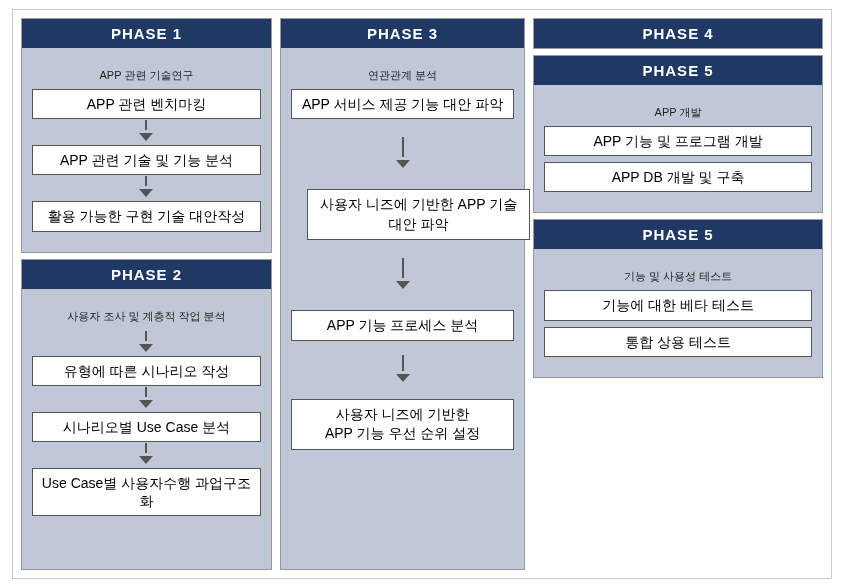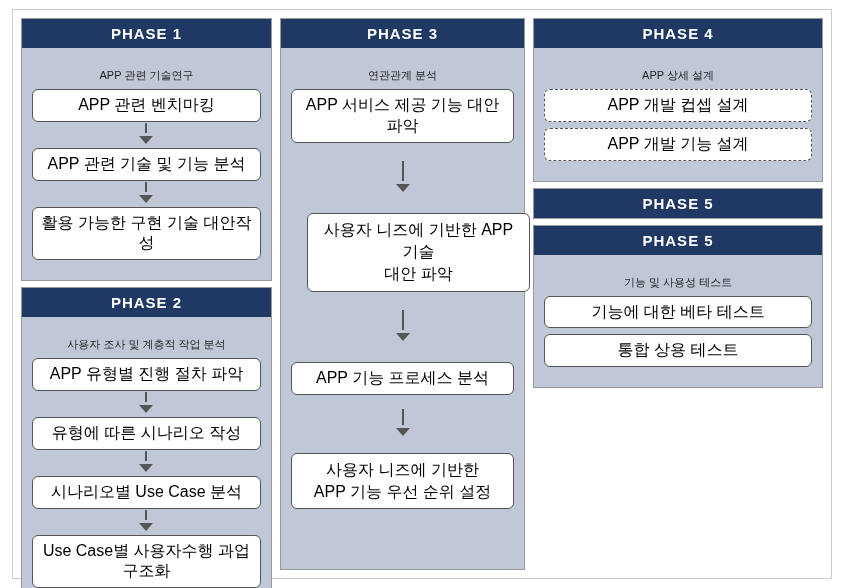--- a/index.html
+++ b/index.html
@@ -56,22 +56,22 @@
     }
     .phase-subtitle {
       font-size: 11px;
       color: #222;
       margin-bottom: 6px;
       text-align: center;
     }
     .box {
       background: #fff;
       border: 1.5px solid #555;
-      border-radius: 6px;
-      font-size: 16px;
+      border-radius: 0;
+      font-size: 14px;
       text-align: center;
       padding: 5px 8px;
       width: 100%;
       line-height: 1.3;
     }
     .arrow-down {
       width: 0;
       height: 0;
       border-left: 7px solid transparent;
       border-right: 7px solid transparent;
@@ -113,25 +113,24 @@
         </div>
         <div class="box">APP 관련 기술 및 기능 분석</div>
         <div class="arrow-combo">
           <div class="arrow-line"></div>
             <div class="arrow-down"></div>
         </div>
         <div class="box">활용 가능한 구현 기술 대안작성</div>
       </div>
     </div>
 
-    <div class="phase-block" style="flex:1.4;justify-content:space-between;">
+    <div class="phase-block" style="flex:1.4;">
       <div class="phase-header">PHASE 2</div>
       <div class="phase-content">
         <div class="phase-subtitle">사용자 조사 및 계층적 작업 분석</div>
-        <div class="box">APP 유형별 진행 절차 파악</div>
         <div class="arrow-combo">
           <div class="arrow-line"></div>
             <div class="arrow-down"></div>
         </div>
         <div class="box">유형에 따른 시나리오 작성</div>
         <div class="arrow-combo">
           <div class="arrow-line"></div>
             <div class="arrow-down"></div>
         </div>
         <div class="box">시나리오별 Use Case 분석</div>
@@ -166,30 +165,30 @@
         </div>
         <div class="box" style="line-height:1.4;">사용자 니즈에 기반한<br>APP 기능 우선 순위 설정</div>
       </div>
     </div>
   </div>
 
   <div class="column col3">
 
     <div class="phase-block" style="flex:0 0 auto;">
       <div class="phase-header">PHASE 4</div>
-      <div class="phase-content">
-        <div class="phase-subtitle">APP 상세 설계</div>
-        <div class="box dashed-border">APP 개발 컵셉 설계</div>
-        <div style="height:6px;"></div>
-        <div class="box dashed-border">APP 개발 기능 설계</div>
-      </div>
     </div>
 
     <div class="phase-block" style="flex:0 0 auto;">
       <div class="phase-header">PHASE 5</div>
+      <div class="phase-content">
+        <div class="phase-subtitle">APP 개발</div>
+        <div class="box">APP 기능 및 프로그램 개발</div>
+        <div style="height:6px;"></div>
+        <div class="box">APP DB 개발 및 구축</div>
+      </div>
     </div>
 
     <div class="phase-block" style="flex:0 0 auto;">
       <div class="phase-header">PHASE 5</div>
       <div class="phase-content">
         <div class="phase-subtitle">기능 및 사용성 테스트</div>
         <div class="box">기능에 대한 베타 테스트</div>
         <div style="height:6px;"></div>
         <div class="box">통합 상용 테스트</div>
       </div>

